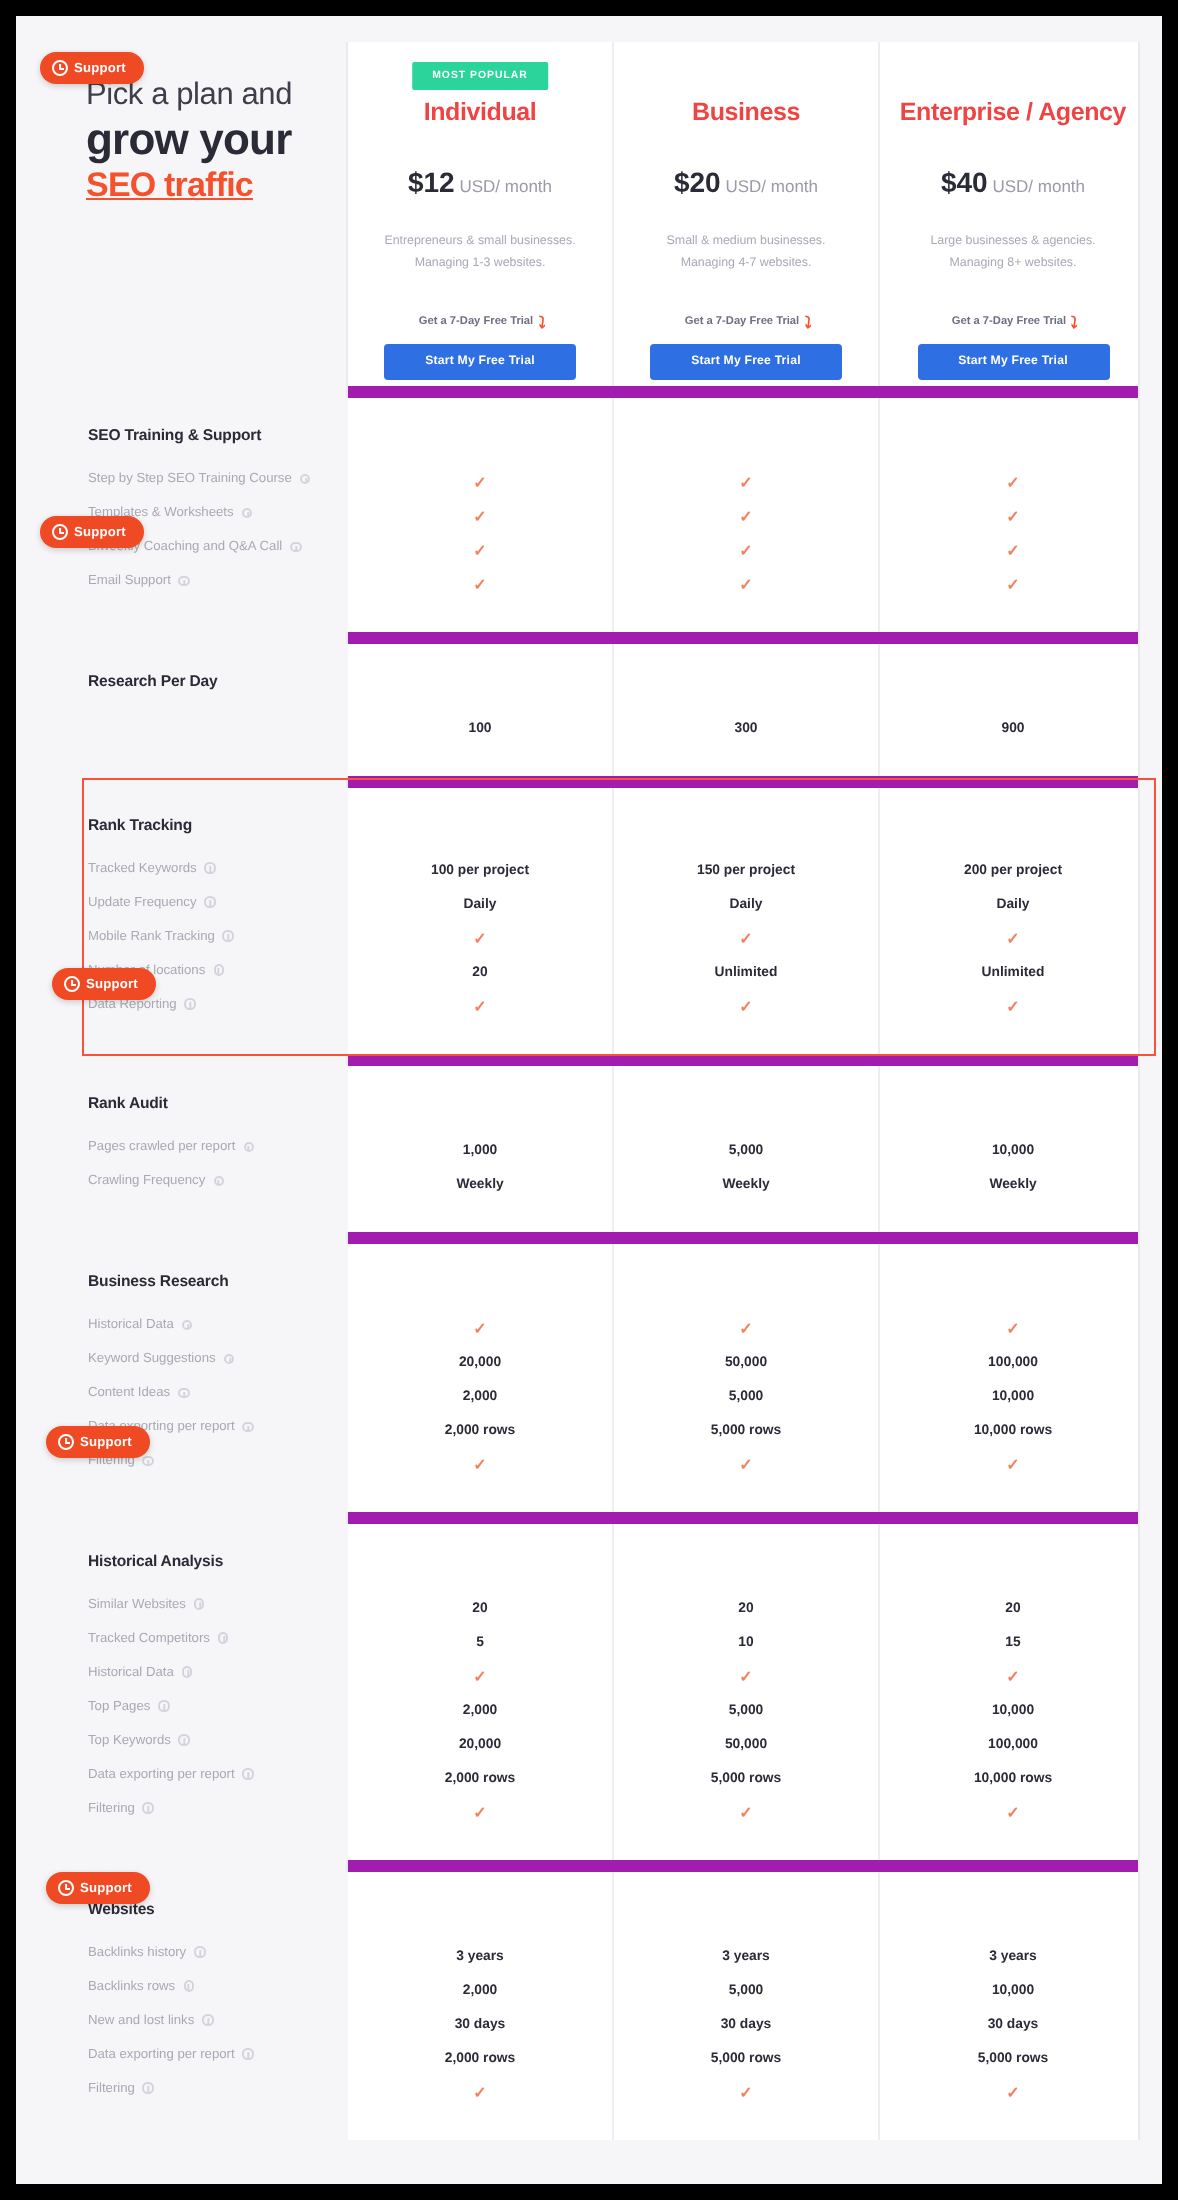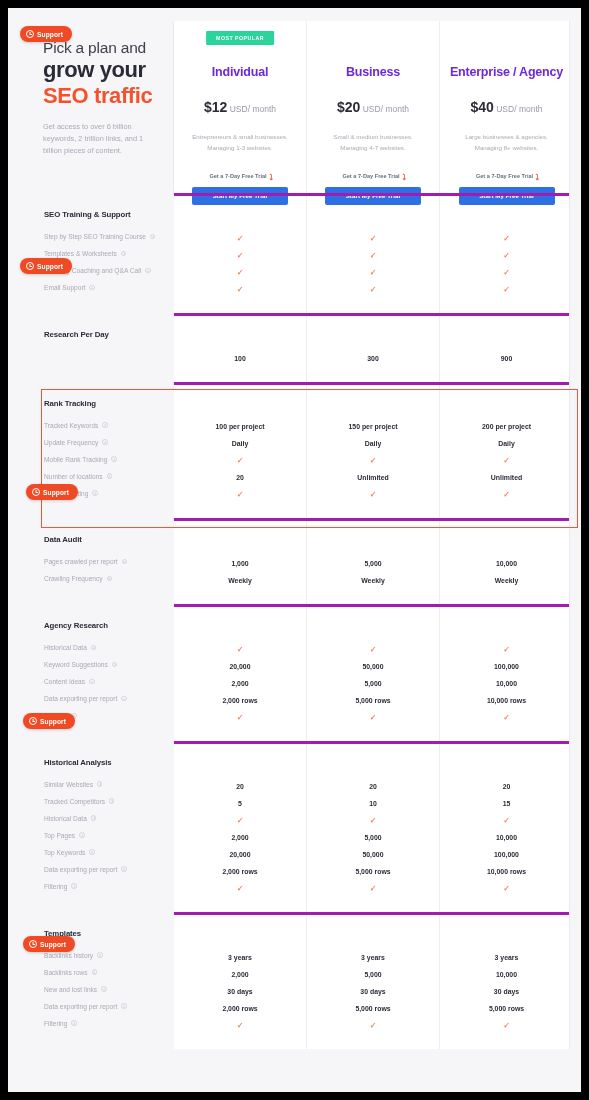--- a/index.html
+++ b/index.html
@@ -67,23 +67,24 @@
   .intro h1 .bold {
     display: block;
     font-weight: 700;
     font-size: 22px;
     color: #2b2b38;
     letter-spacing: -0.4px;
   }
   .intro h1 .accent {
     display: block;
     font-weight: 700;
-    font-size: 22px;
+    font-size: 17px;
     color: #f4512c;
     letter-spacing: -0.4px;
+    text-decoration: underline;
   }
   .intro p {
     margin-top: 12px;
     font-size: 7.4px;
     line-height: 1.62;
     color: #a9a9b6;
   }
 
   
   .plans {
@@ -112,23 +113,23 @@
     font-weight: 700;
     letter-spacing: 0.5px;
     padding: 4px 10px;
     border-radius: 1px;
     white-space: nowrap;
   }
 
   .plan-name {
     font-size: 12.5px;
     font-weight: 700;
-    color: #6d28d9;
+    color: #ef4444;
     letter-spacing: -0.2px;
-    margin-top: 18px;
+    margin-top: 2px;
   }
   .plan-price {
     margin-top: 20px;
     font-size: 8.5px;
     color: #9a9aa8;
     font-weight: 400;
   }
   .plan-price .amount {
     font-size: 14px;
     font-weight: 700;
@@ -169,21 +170,21 @@
     border-radius: 2px;
     cursor: pointer;
     letter-spacing: 0.1px;
     font-family: "Liberation Sans", sans-serif;
   }
 
   
   .section {
     display: flex;
     position: relative;
-    border-top: 3px solid #a21caf;
+    border-top: 6px solid #a21caf;
   }
 
   .labels-col {
     position: absolute;
     left: -138px;
     top: 0;
     width: 138px;
     padding: 14px 10px 14px 8px;
     background: #f6f6f8;
     height: 100%;
@@ -315,21 +316,20 @@
   <div id="viewport">
 
     <div class="top-strip"></div>
 
     <div class="intro">
       <h1>
         <span>Pick a plan and</span>
         <span class="bold">grow your</span>
         <span class="accent">SEO traffic</span>
       </h1>
-      <p>Get access to over 6 billion keywords, 2 trillion links, and 1 billion pieces of content.</p>
     </div>
 
     <div class="table-card">
 
       <div class="plans" id="plans-row">
           <div class="plan-col"><div class="popular-badge">MOST POPULAR</div><div class="plan-name">Individual</div><div class="plan-price"><span class="amount">$12</span> <span>USD/ month</span></div><div class="plan-desc"><span>Entrepreneurs &amp; small businesses.</span><br><span>Managing 1-3 websites.</span></div><div class="trial-line"><span>Get a 7-Day Free Trial</span><span class="trial-arrow">⤵</span></div><button class="cta-btn">Start My Free Trial</button></div>
           <div class="plan-col"><div class="plan-name">Business</div><div class="plan-price"><span class="amount">$20</span> <span>USD/ month</span></div><div class="plan-desc"><span>Small &amp; medium businesses.</span><br><span>Managing 4-7 websites.</span></div><div class="trial-line"><span>Get a 7-Day Free Trial</span><span class="trial-arrow">⤵</span></div><button class="cta-btn">Start My Free Trial</button></div>
           <div class="plan-col"><div class="plan-name">Enterprise / Agency</div><div class="plan-price"><span class="amount">$40</span> <span>USD/ month</span></div><div class="plan-desc"><span>Large businesses &amp; agencies.</span><br><span>Managing 8+ websites.</span></div><div class="trial-line"><span>Get a 7-Day Free Trial</span><span class="trial-arrow">⤵</span></div><button class="cta-btn">Start My Free Trial</button></div>
         </div>
 
@@ -437,21 +437,21 @@
               <div class="sec-title-spacer"></div>
               <div class="val">200 per project</div>
               <div class="val">Daily</div>
               <span class="check">✓</span>
               <div class="val">Unlimited</div>
               <span class="check">✓</span>
             </div>
           </div>
           <div class="section">
             <div class="labels-col">
-              <div class="sec-title">Data Audit</div>
+              <div class="sec-title">Rank Audit</div>
               <div class="feat-row-label">
                 <span class="txt">Pages crawled per report</span>
                 <span class="info-dot"></span>
               </div>
               <div class="feat-row-label">
                 <span class="txt">Crawling Frequency</span>
                 <span class="info-dot"></span>
               </div>
             </div>
             <div class="val-col">
@@ -465,21 +465,21 @@
               <div class="val">Weekly</div>
             </div>
             <div class="val-col">
               <div class="sec-title-spacer"></div>
               <div class="val">10,000</div>
               <div class="val">Weekly</div>
             </div>
           </div>
           <div class="section">
             <div class="labels-col">
-              <div class="sec-title">Agency Research</div>
+              <div class="sec-title">Business Research</div>
               <div class="feat-row-label">
                 <span class="txt">Historical Data</span>
                 <span class="info-dot"></span>
               </div>
               <div class="feat-row-label">
                 <span class="txt">Keyword Suggestions</span>
                 <span class="info-dot"></span>
               </div>
               <div class="feat-row-label">
                 <span class="txt">Content Ideas</span>
@@ -577,21 +577,21 @@
               <div class="val">15</div>
               <span class="check">✓</span>
               <div class="val">10,000</div>
               <div class="val">100,000</div>
               <div class="val">10,000 rows</div>
               <span class="check">✓</span>
             </div>
           </div>
           <div class="section">
             <div class="labels-col">
-              <div class="sec-title">Templates</div>
+              <div class="sec-title">Websites</div>
               <div class="feat-row-label">
                 <span class="txt">Backlinks history</span>
                 <span class="info-dot"></span>
               </div>
               <div class="feat-row-label">
                 <span class="txt">Backlinks rows</span>
                 <span class="info-dot"></span>
               </div>
               <div class="feat-row-label">
                 <span class="txt">New and lost links</span>

